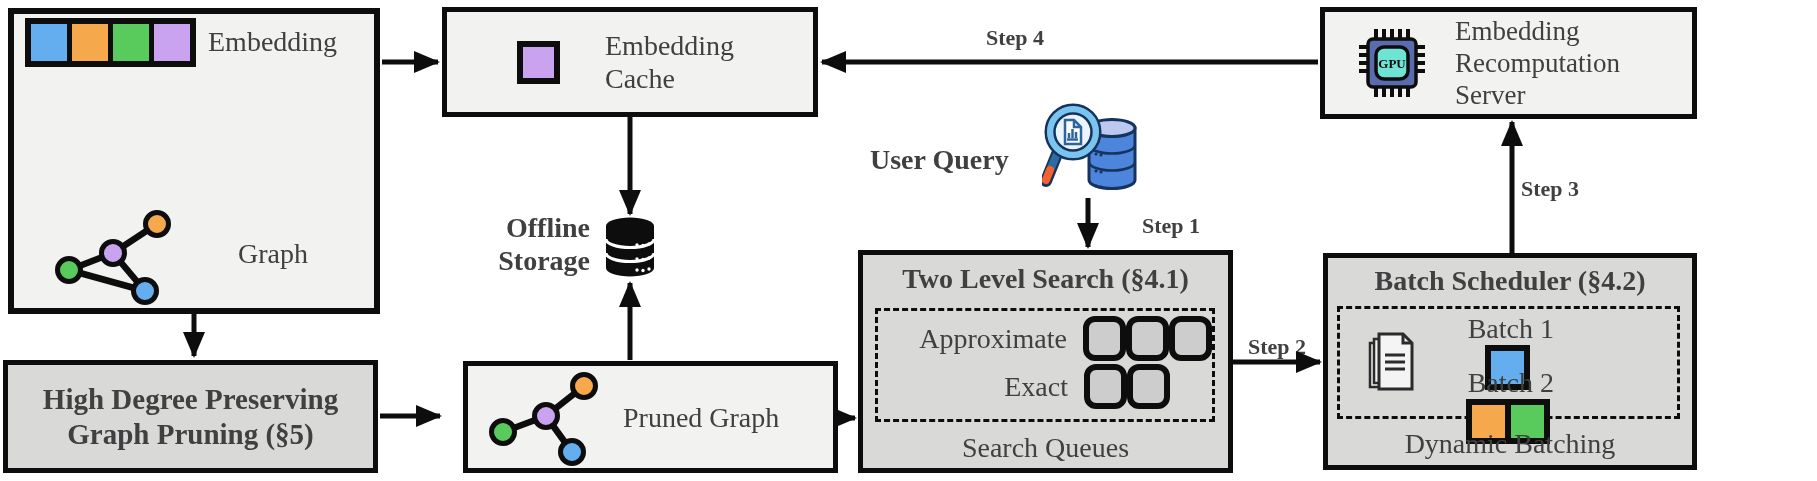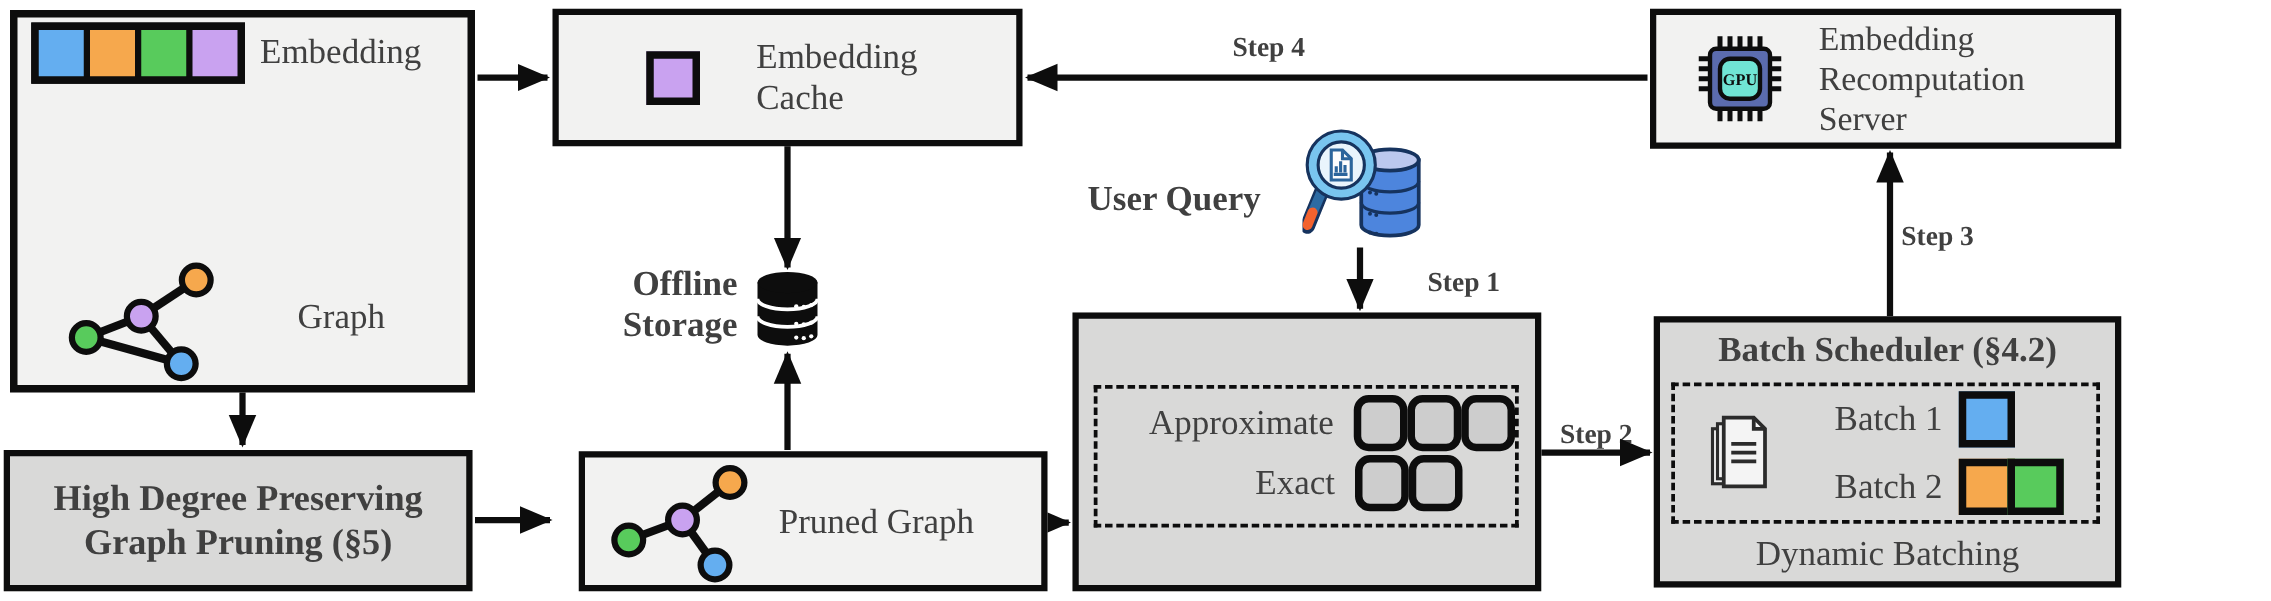--- a/index.html
+++ b/index.html
@@ -56,21 +56,21 @@
   .qlabel{width:186px;text-align:right;padding-right:16px;font-size:28px;}
   .qslots{display:flex;}
   .qslot{width:31px;height:33px;border:6px solid #0d0d0d;border-radius:12px;background:#cdcdcd;}
   #search-footer{position:absolute;bottom:4px;left:0;width:100%;}
 
   
   #box-batch{left:1323px;top:253px;width:374px;height:217px;padding-left:12px;}
   #batch-title{position:absolute;top:7px;left:0;width:100%;font-size:28px;}
   #batch-dashed{position:absolute;left:9px;top:48px;width:343px;height:113px;box-sizing:border-box;border:3px dashed #0d0d0d;}
   #docs-icon{position:absolute;left:26px;top:22px;}
-  .brow{position:absolute;left:108px;display:flex;align-items:center;}
+  .brow{position:absolute;left:108px;display:flex;align-items:center;flex-direction:column;}
   #brow1{top:4px;}
   #brow2{top:58px;}
   .blabel{width:106px;text-align:right;margin-right:13px;font-size:28px;}
   .bsq{display:flex;}
   .bsq .cell{width:33px;height:33px;border:6px solid #0d0d0d;}
   .bsq .cell + .cell{margin-left:-6px;}
   #batch-footer{position:absolute;bottom:5px;left:0;width:100%;}
 
   
   #offline-label{left:413px;top:211px;width:177px;text-align:right;font-weight:700;line-height:33px;}
@@ -181,37 +181,39 @@
         <circle cx="25" cy="64" r="11.5" data-name="graph-node-green" fill="#58cb5c"></circle>
         <circle cx="68" cy="48" r="11.5" data-name="graph-node-purple" fill="#c9a2f0"></circle>
         <circle cx="106" cy="18" r="11.5" data-name="graph-node-orange" fill="#f6a84d"></circle>
         <circle cx="94" cy="84" r="11.5" data-name="graph-node-blue" fill="#64aef0"></circle>
       </g>
     </svg>
     <div class="lbl" id="pruned-label" data-name="pruned-graph-label">Pruned Graph</div>
   </div>
 
   <div class="box gray" id="box-search" data-name="two-level-search-box">
+    <div class="bold ctr" id="search-title" data-name="two-level-search-title">Two Level Search (§4.1)</div>
     <div id="search-dashed" data-name="search-queues-panel">
       <div class="qrow qrow1" data-name="approximate-row">
         <div class="qlabel" data-name="approximate-label">Approximate</div>
         <div class="qslots" data-name="approximate-queue-slots">
             <div class="qslot" data-name="queue-slot"></div>
             <div class="qslot" data-name="queue-slot"></div>
             <div class="qslot" data-name="queue-slot"></div>
           </div>
       </div>
       <div class="qrow qrow2" data-name="exact-row">
         <div class="qlabel" data-name="exact-label">Exact</div>
         <div class="qslots" data-name="exact-queue-slots">
             <div class="qslot" data-name="queue-slot"></div>
             <div class="qslot" data-name="queue-slot"></div>
           </div>
       </div>
     </div>
+    <div class="lbl ctr" id="search-footer" data-name="search-queues-caption">Search Queues</div>
   </div>
 
   <div class="box gray" id="box-batch" data-name="batch-scheduler-box">
     <div class="bold ctr" id="batch-title" data-name="batch-scheduler-title">Batch Scheduler (§4.2)</div>
     <div id="batch-dashed" data-name="dynamic-batching-panel">
       <svg id="docs-icon" width="54" height="62" viewBox="0 0 54 62" data-name="documents-icon">
         <rect x="4" y="12" width="33" height="44" fill="#f1f1f1" stroke="#2b2b2b" stroke-width="2.5"></rect>
         <rect x="8" y="8" width="33" height="44" fill="#f1f1f1" stroke="#2b2b2b" stroke-width="2.5"></rect>
         <path d="M13,3 h24 l9,9 v46 h-33 z" fill="#f4f4f4" stroke="#2b2b2b" stroke-width="3"></path>
         <path d="M37,3 v9 h9" fill="none" stroke="#2b2b2b" stroke-width="3"></path>

